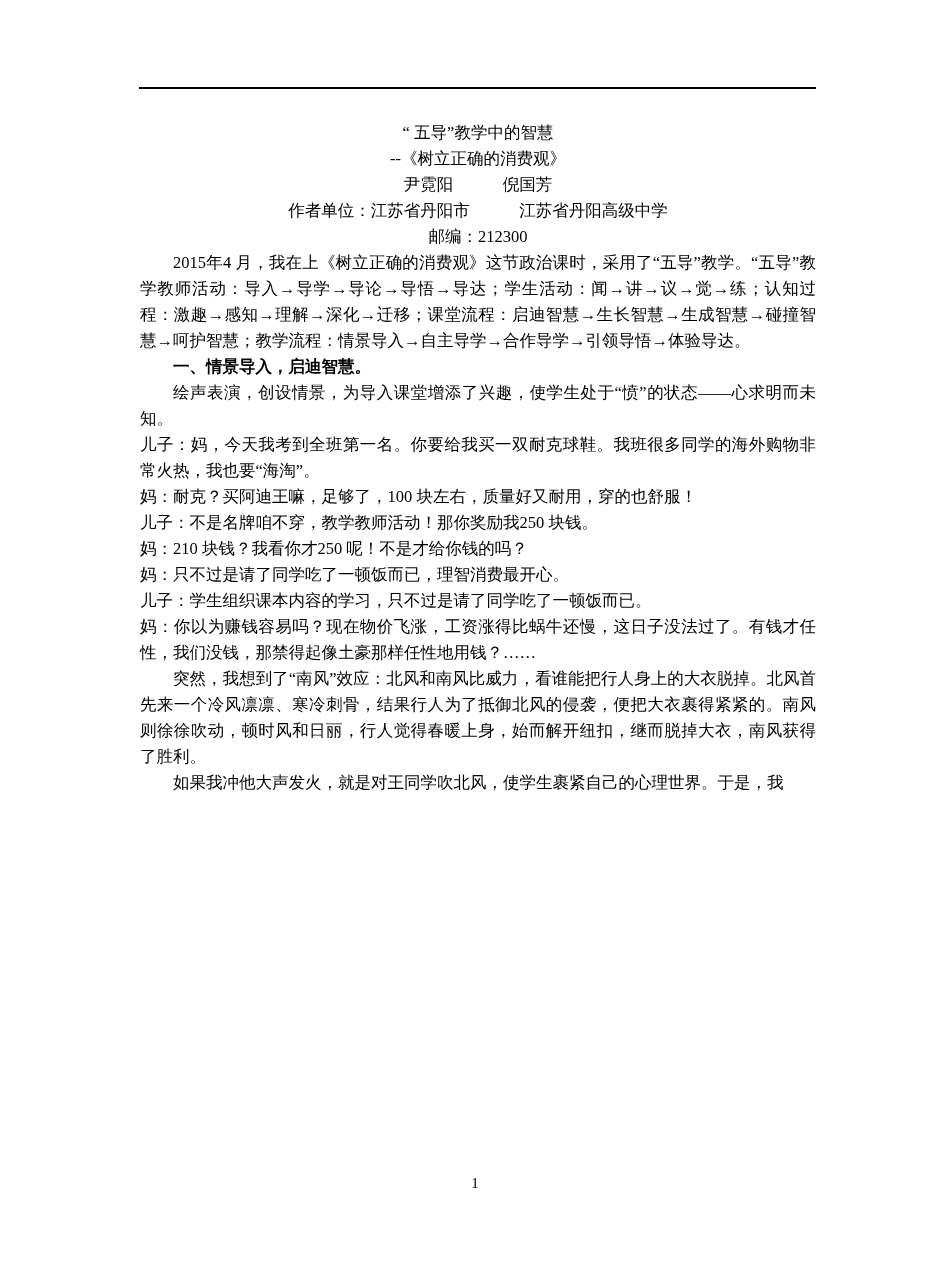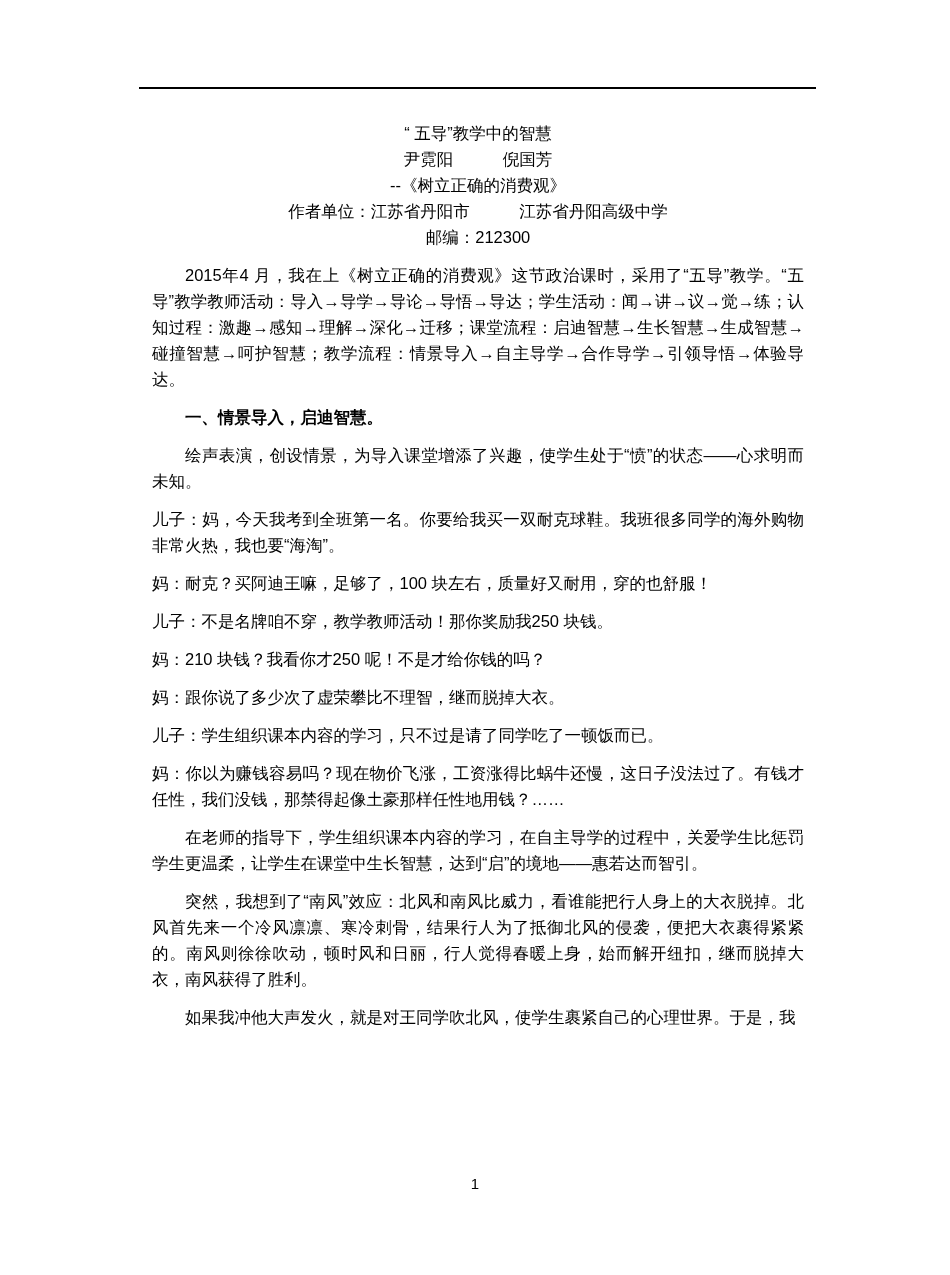--- a/index.html
+++ b/index.html
@@ -9,21 +9,21 @@
     width: 950px;
     height: 1275px;
     overflow: hidden;
   }
   .page {
     position: relative;
     width: 841px;
     height: 1275px;
     background: #ffffff;
     color: #000000;
-    font-family: Liberation Sans, sans-serif;
+    font-family: Liberation Serif, serif;
   }
   .header-rule {
     position: absolute;
     left: 139px;
     top: 87px;
     width: 677px;
     height: 0;
     border-top: 2px solid #000000;
   }
   .content {
@@ -34,21 +34,21 @@
     font-size: 16.5px;
     line-height: 26px;
   }
   .title-block {
     text-align: center;
   }
   .title-line {
     text-align: center;
   }
   #paragraphs .p {
-    margin: 12px;
+    margin: 0;
     text-align: justify;
     text-justify: inter-ideograph;
   }
   #paragraphs .para {
     text-indent: 2em;
   }
   #paragraphs .dialogue {
     text-indent: 0;
   }
   #paragraphs .heading {
@@ -67,38 +67,37 @@
 </style>
 </head>
 <body>
 
 <div class="page">
   <div class="header-rule"></div>
 
   <div class="content">
     <div class="title-block">
       <div class="title-line">“ 五导”教学中的智慧</div>
+      <div class="title-line">--《树立正确的消费观》</div>
       <div class="title-line">尹霓阳　　　倪国芳</div>
-      <div class="title-line">--《树立正确的消费观》</div>
       <div class="title-line">作者单位：江苏省丹阳市　　　江苏省丹阳高级中学</div>
       <div class="title-line">邮编：212300</div>
     </div>
 
     <div id="paragraphs">
         <div class="p para">2015年4 月，我在上《树立正确的消费观》这节政治课时，采用了“五导”教学。“五导”教学教师活动：导入→导学→导论→导悟→导达；学生活动：闻→讲→议→觉→练；认知过程：激趣→感知→理解→深化→迁移；课堂流程：启迪智慧→生长智慧→生成智慧→碰撞智慧→呵护智慧；教学流程：情景导入→自主导学→合作导学→引领导悟→体验导达。</div>
         <div class="p heading">一、情景导入，启迪智慧。</div>
         <div class="p para">绘声表演，创设情景，为导入课堂增添了兴趣，使学生处于“愤”的状态——心求明而未知。</div>
         <div class="p dialogue">儿子：妈，今天我考到全班第一名。你要给我买一双耐克球鞋。我班很多同学的海外购物非常火热，我也要“海淘”。</div>
         <div class="p dialogue">妈：耐克？买阿迪王嘛，足够了，100 块左右，质量好又耐用，穿的也舒服！</div>
         <div class="p dialogue">儿子：不是名牌咱不穿，教学教师活动！那你奖励我250 块钱。</div>
         <div class="p dialogue">妈：210 块钱？我看你才250 呢！不是才给你钱的吗？</div>
-        <div class="p dialogue">妈：跟你说了多少次了虚荣攀比不理智，继而脱掉大衣。</div>
+        <div class="p dialogue">妈：只不过是请了同学吃了一顿饭而已，理智消费最开心。</div>
         <div class="p dialogue">儿子：学生组织课本内容的学习，只不过是请了同学吃了一顿饭而已。</div>
         <div class="p dialogue">妈：你以为赚钱容易吗？现在物价飞涨，工资涨得比蜗牛还慢，这日子没法过了。有钱才任性，我们没钱，那禁得起像土豪那样任性地用钱？……</div>
-        <div class="p para">在老师的指导下，学生组织课本内容的学习，在自主导学的过程中，关爱学生比惩罚学生更温柔，让学生在课堂中生长智慧，达到“启”的境地——惠若达而智引。</div>
         <div class="p para">突然，我想到了“南风”效应：北风和南风比威力，看谁能把行人身上的大衣脱掉。北风首先来一个冷风凛凛、寒冷刺骨，结果行人为了抵御北风的侵袭，便把大衣裹得紧紧的。南风则徐徐吹动，顿时风和日丽，行人觉得春暖上身，始而解开纽扣，继而脱掉大衣，南风获得了胜利。</div>
         <div class="p para">如果我冲他大声发火，就是对王同学吹北风，使学生裹紧自己的心理世界。于是，我</div>
       </div>
   </div>
 
   <div class="footer">
     <span>1</span>
   </div>
 </div>
 

